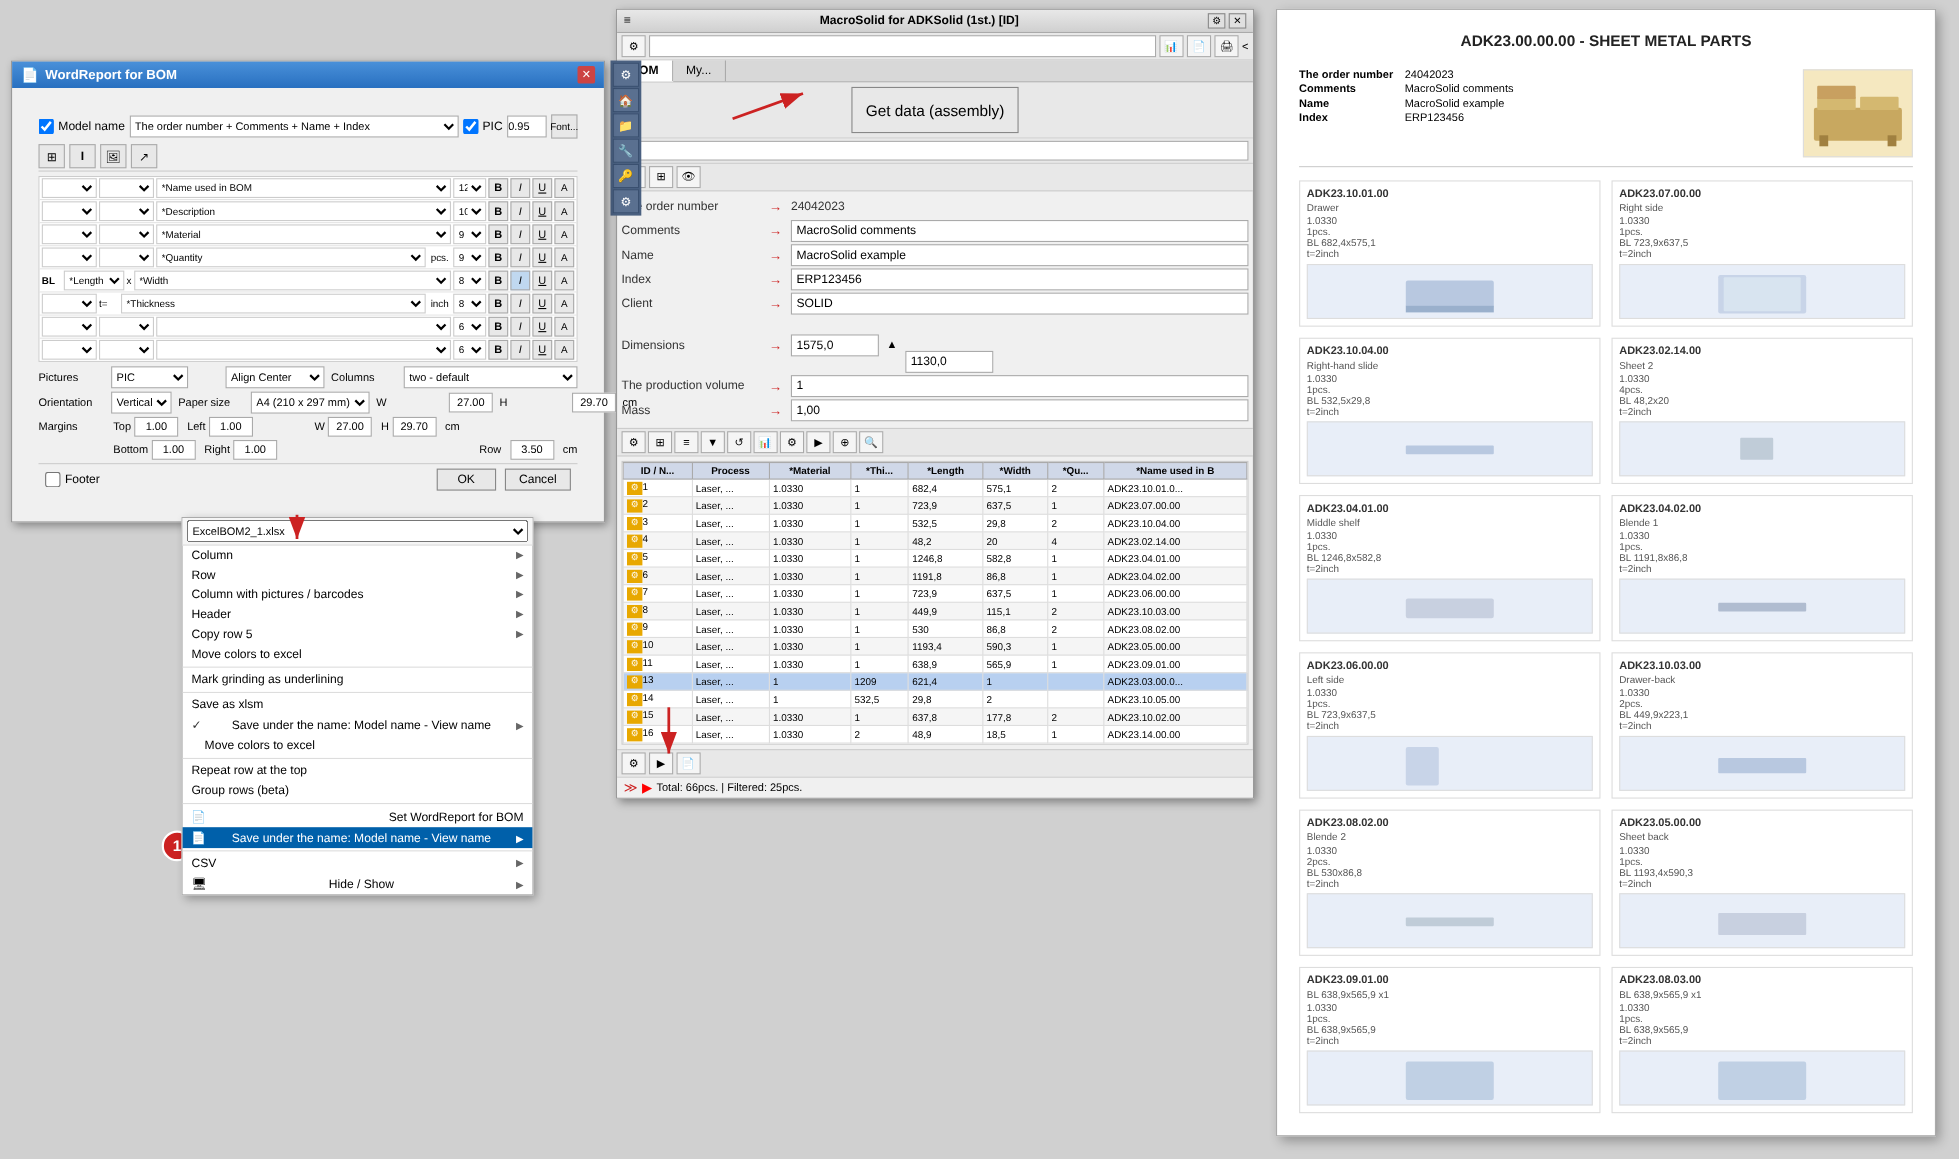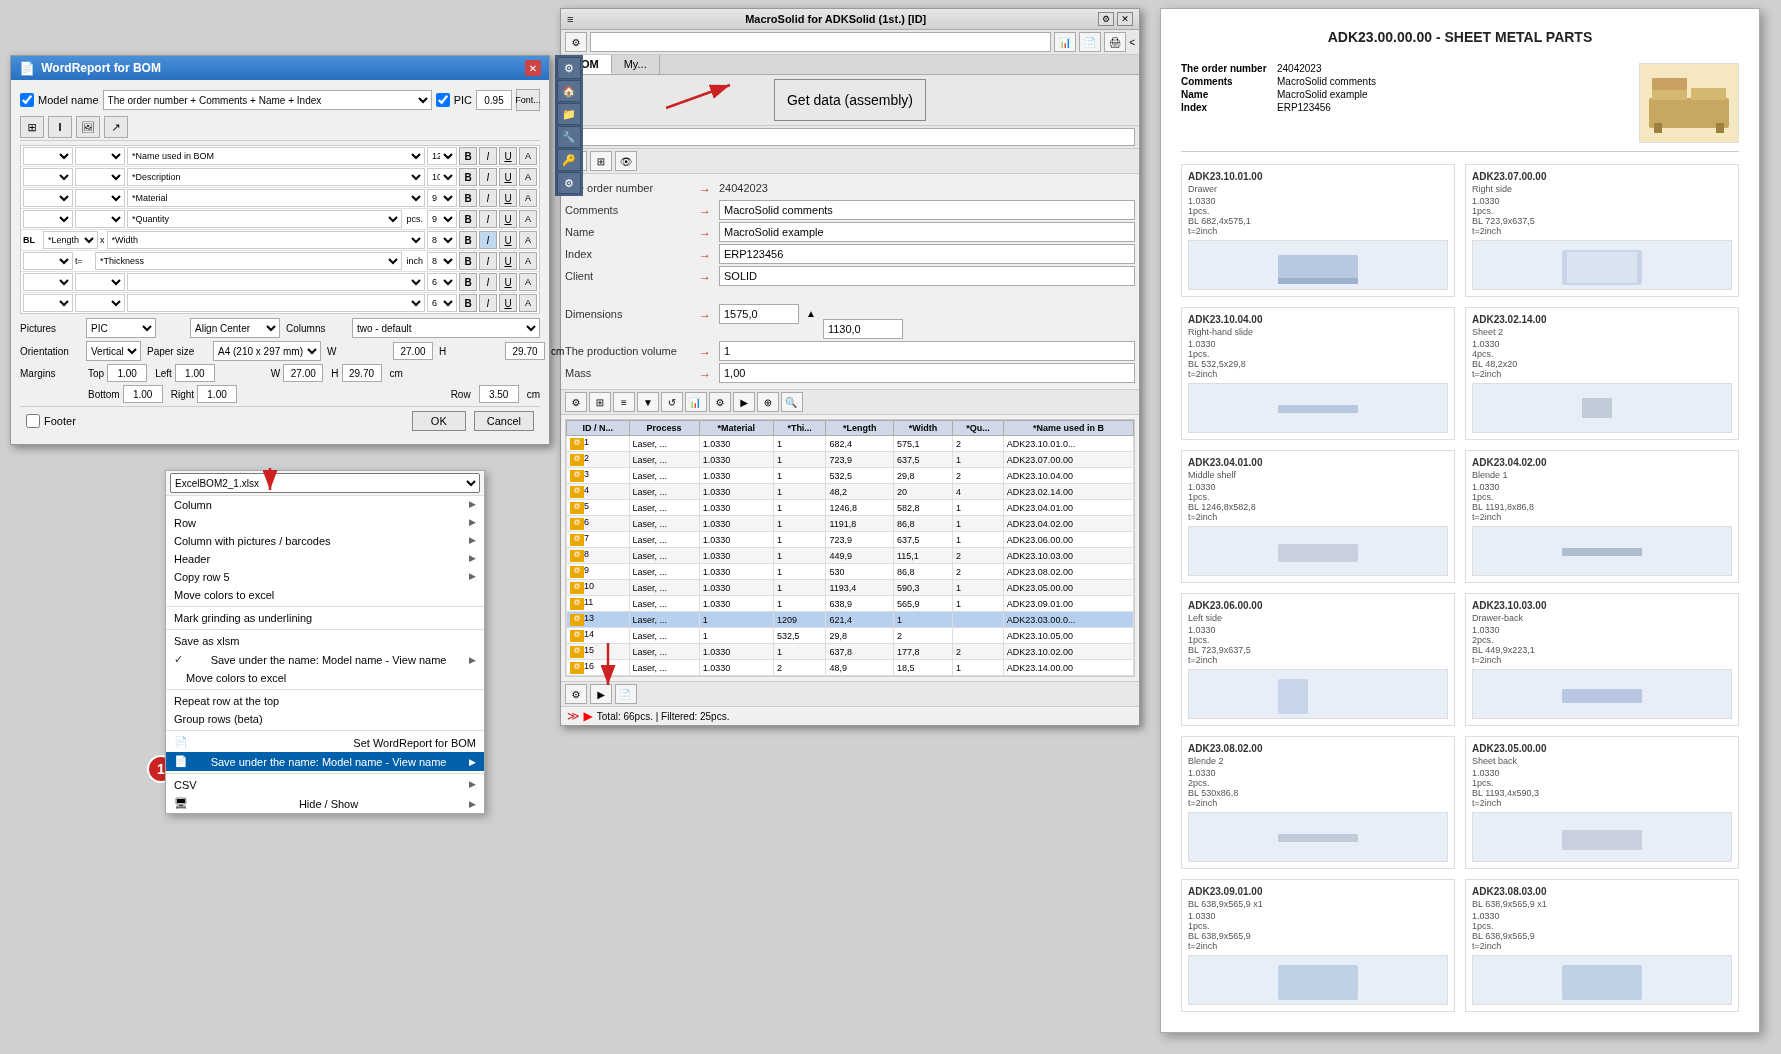--- a/index.html
+++ b/index.html
@@ -52,21 +52,21 @@
       width: 16px;
       height: 16px;
       cursor: pointer;
       font-size: 10px;
       display: flex;
       align-items: center;
       justify-content: center;
       border-radius: 2px;
     }
     .dialog-content {
-      padding: 9px;
+      padding: 24px;
     }
     .dialog-row {
       display: flex;
       align-items: center;
       gap: 4px;
       margin-bottom: 3px;
     }
     .dialog-checkbox {
       width: 14px; height: 14px;
     }
@@ -80,21 +80,21 @@
       font-size: 10px;
       border: 1px solid #aaa;
       background: white;
     }
     .dialog-input-small {
       width: 36px;
       height: 20px;
       font-size: 10px;
       border: 1px solid #aaa;
       background: white;
-      text-align: center;
+      text-align: left;
     }
     .toolbar-row {
       display: flex;
       align-items: center;
       gap: 4px;
       padding: 2px 0;
       margin-bottom: 4px;
       border-bottom: 1px solid #ccc;
     }
     .toolbar-btn {

